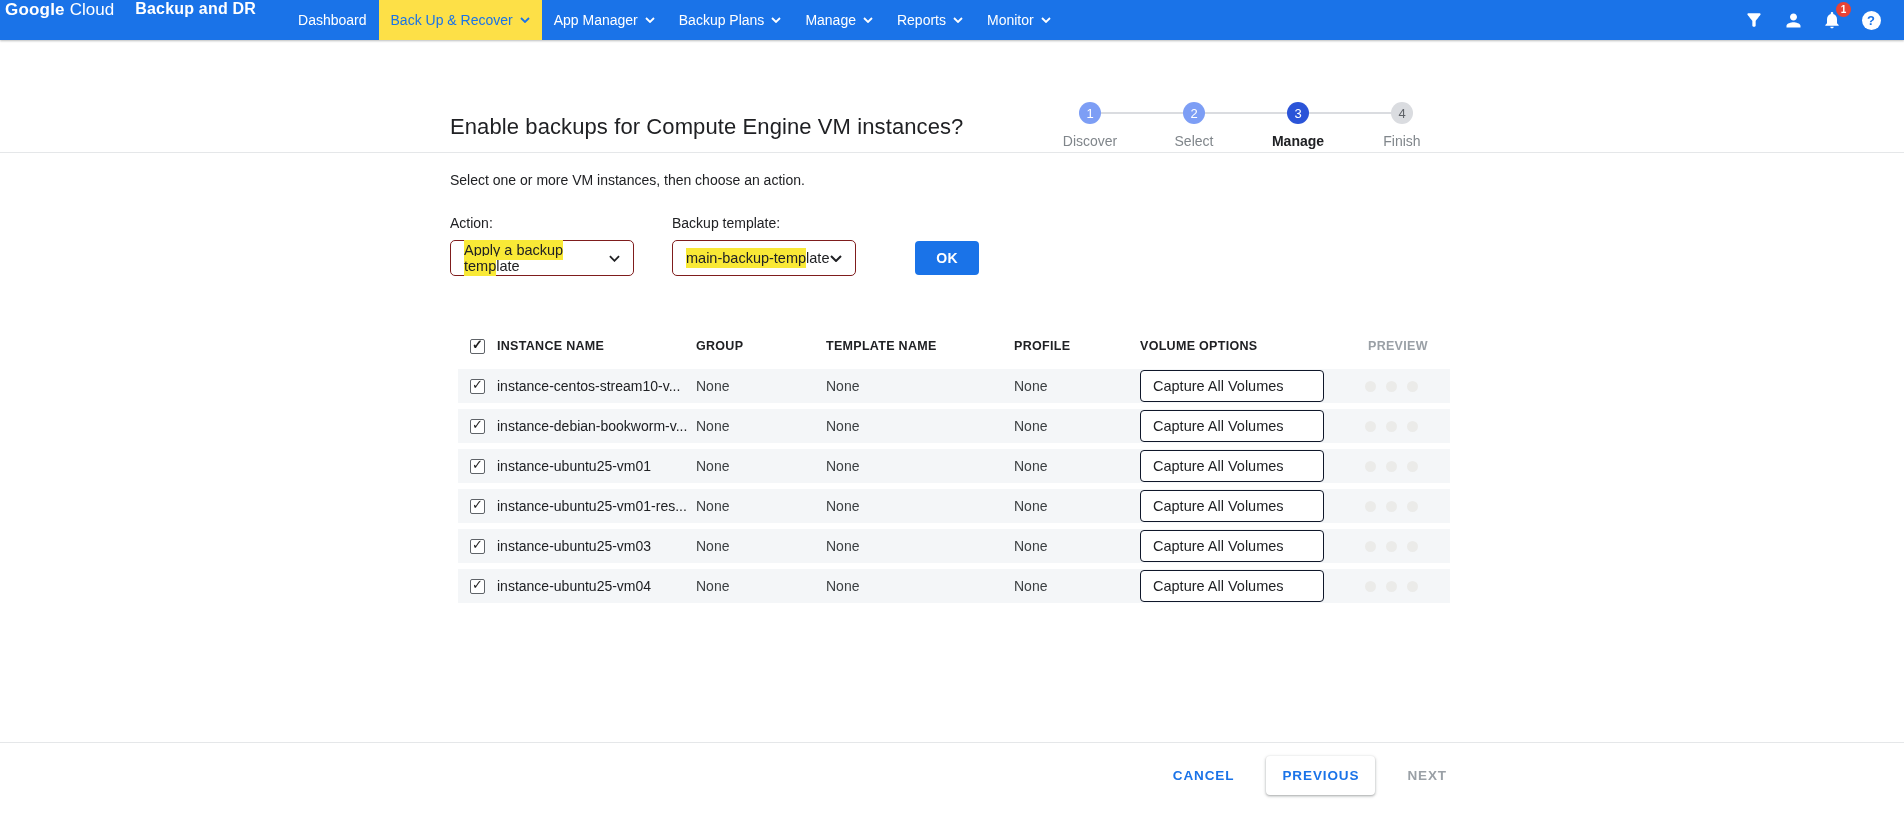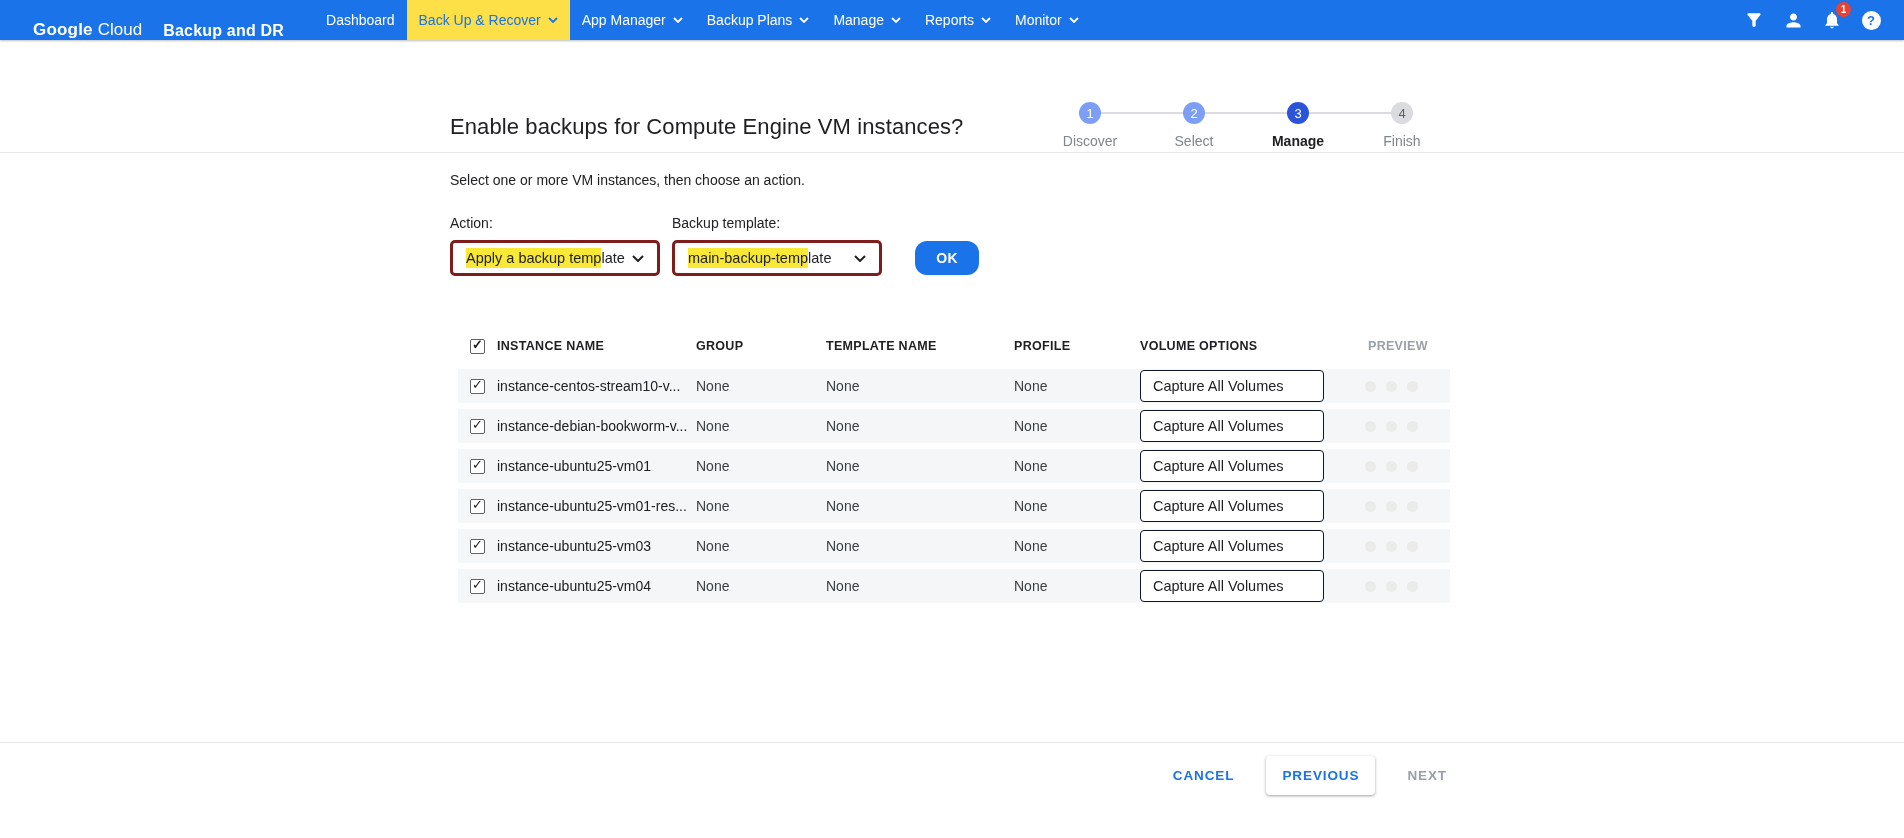--- a/index.html
+++ b/index.html
@@ -14,21 +14,21 @@
 
   
   .nav {
     position: absolute; top: 0; left: 0; width: 1904px; height: 40px;
     background: var(--nav-blue, #1a73e8);
     display: flex; align-items: stretch;
     color: #fff;
     box-shadow: 0 1px 2px rgba(60,64,67,.35);
     z-index: 10;
   }
-  .brand { display: flex; align-items: flex-end; padding-left: 33px; white-space: nowrap; }
+  .brand { display: flex; align-items: flex-start; padding-left: 5px; white-space: nowrap; }
   .logo-google { font-size: 17px; font-weight: 700; letter-spacing: .2px; }
   .logo-cloud  { font-size: 17px; font-weight: 400; margin-left: 5px; }
   .product-name { font-size: 16px; font-weight: 700; margin-left: 21px; letter-spacing: .2px; }
   .nav-menu { display: flex; align-items: stretch; margin-left: 30px; }
   .nav-item {
     display: flex; align-items: center; gap: 7px;
     padding: 16px 12px; font-size: 14px; cursor: pointer; white-space: nowrap;
   }
   .nav-item.active { background: #fde047; color: var(--accent-blue, #1a73e8); }
   .nav-chevron { display: inline-block; }
@@ -71,31 +71,31 @@
   .step.active .step-label { color: #202124; font-weight: 700; }
 
   .header-divider { position: absolute; top: 152px; left: 0; width: 1904px; height: 1px; background: #e5e7e9; }
 
   
   .instruction { position: absolute; left: 450px; top: 172px; font-size: 14px; color: #202124; }
   .field-label { position: absolute; top: 215px; font-size: 14px; color: #202124; }
   .action-label { left: 450px; }
   .template-label { left: 672px; }
   .select-box {
-    position: absolute; top: 240px; height: 36px; width: 210px;
-    border: 3px solid #7f1d1d; border-radius: 5px; background: #fff;
+    position: absolute; top: 240px; height: 36px; width: 184px;
+    border: 1px solid #7f1d1d; border-radius: 5px; background: #fff;
     display: flex; align-items: center; justify-content: space-between;
     padding: 0 13px; font-size: 14.5px; cursor: pointer;
   }
   .select-action { left: 450px; }
   .select-template { left: 672px; }
   .hl { background: var(--highlight-yellow, #f9e936); padding: 2px 0; }
   .ok-button {
     position: absolute; left: 915px; top: 241px; width: 64px; height: 34px;
-    background: var(--accent-blue, #1a73e8); color: #fff; border: none; border-radius: 12px;
+    background: var(--accent-blue, #1a73e8); color: #fff; border: none; border-radius: 4px;
     font-family: inherit; font-size: 14px; font-weight: 700; letter-spacing: .3px; cursor: pointer;
   }
 
   
   .vm-table { position: absolute; left: 458px; top: 300px; width: 992px; margin-top: 33px; }
   .t-grid { display: grid; grid-template-columns: 39px 199px 130px 188px 126px 216px 94px; align-items: center; }
   .t-header { height: 26px; margin-bottom: 10px; font-size: 12.5px; font-weight: 700; letter-spacing: .3px; color: #202124; }
   .t-header .preview-h { color: #9aa0a6; padding-left: 12px; }
   .t-row { height: 34px; margin-bottom: 6px; background: var(--row-bg, #f4f6f8); font-size: 14px; color: #202124; }
   .cb-cell { padding-left: 12px; }

